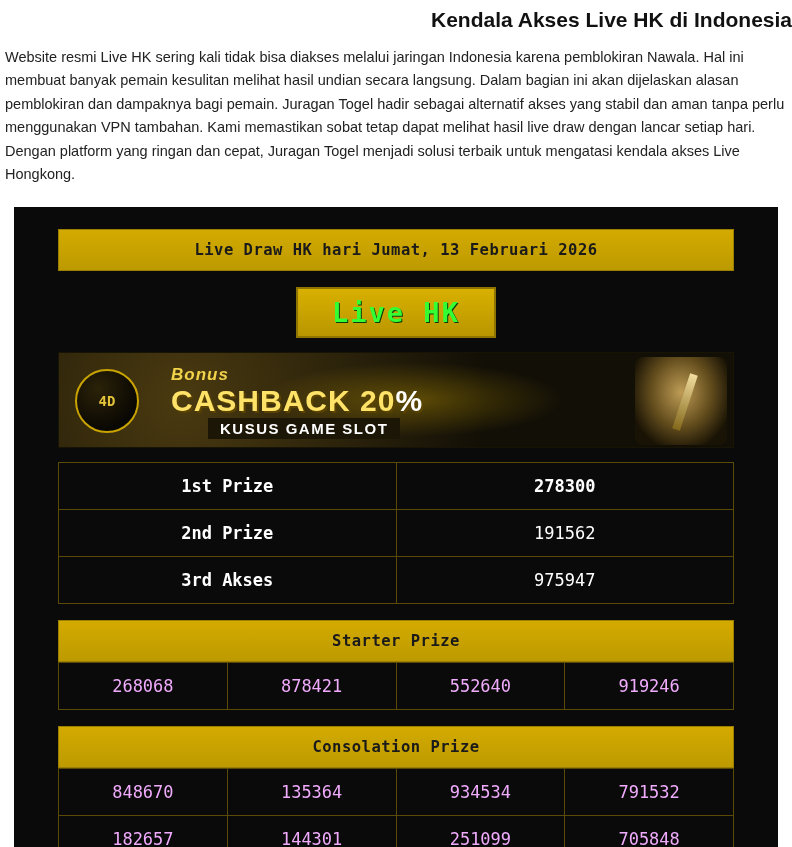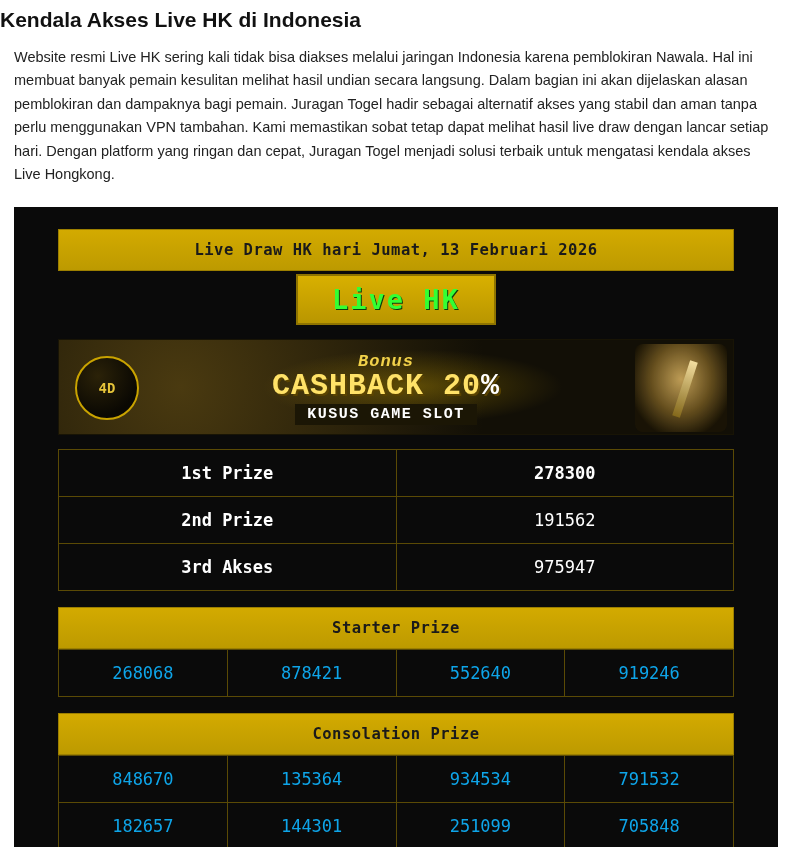--- a/index.html
+++ b/index.html
@@ -10,32 +10,32 @@
     background: #ffffff;
     font-family: "Liberation Sans", sans-serif;
   }
   .page {
     width: 792px;
     min-height: 847px;
     background: #ffffff;
     padding: 0;
   }
   .article-title {
-    text-align: left;
+    text-align: right;
     font-size: 21px;
     font-weight: bold;
     color: #111111;
     margin: 8px 0 14px 0;
     font-family: "Liberation Sans", sans-serif;
   }
   .article-body {
     font-size: 14.5px;
     line-height: 1.62;
     color: #222222;
-    padding: 0 14px;
+    padding: 0 5px;
     margin: 0 0 20px 0;
     text-align: left;
   }
   .live-panel {
     background: #0a0a0a;
     margin: 0 14px;
     padding: 22px 0 0 0;
     width: 764px;
     margin-left: 14px;
   }
@@ -49,21 +49,21 @@
     color: #1a1a1a;
     text-align: center;
     font-family: "DejaVu Sans Mono", monospace;
     font-weight: bold;
     font-size: 15.5px;
     letter-spacing: 0.5px;
     padding: 11px 14px;
   }
   .livehk-wrap {
     text-align: center;
-    padding: 3px 0 14px 0;
+    padding: 16px 0 14px 0;
   }
   .livehk-btn {
     display: inline-block;
     background: linear-gradient(180deg, #d8b000 0%, #c9a300 50%, #b99600 100%);
     border: 2px solid #8f7400;
     color: #33ff33;
     font-family: "DejaVu Sans Mono", monospace;
     font-weight: bold;
     font-size: 27px;
     letter-spacing: 2px;
@@ -100,23 +100,22 @@
     color: #e7c53a;
     font-family: "DejaVu Sans Mono", monospace;
     font-weight: bold;
     font-size: 14px;
     display: flex; align-items: center; justify-content: center;
   }
   .banner .b-text {
     position: absolute;
     left: 112px; top: 12px;
     width: 430px;
-    text-align: center;
     color: #f2d24a;
-    font-family: Liberation Mono, monospace;
+    font-family: Liberation Sans, sans-serif;
   }
   .banner .b-line1 {
     font-size: 17px;
     font-weight: bold;
     font-style: italic;
     letter-spacing: 1px;
   }
   .banner .b-line2 {
     font-size: 30px;
     font-weight: bold;
@@ -128,20 +127,21 @@
   .banner .b-line2 .pct { color: #ffffff; }
   .banner .b-line3 {
     margin-top: 2px;
     background: #1b1605;
     display: inline-block;
     padding: 2px 12px;
     font-size: 15px;
     font-weight: bold;
     letter-spacing: 1.5px;
     color: #ffffff;
+    margin-left: 37px;
   }
   .banner .b-zeus {
     position: absolute;
     right: 6px; top: 4px;
     width: 92px; height: 88px;
     background: radial-gradient(ellipse at 50% 40%, #c7a45a 0%, #6b5320 45%, #1a1405 80%);
     border-radius: 8px;
     opacity: 0.95;
   }
   .banner .b-zeus::after {
@@ -183,21 +183,21 @@
     width: 676px;
     margin: 0 auto;
     border-collapse: collapse;
     font-family: "DejaVu Sans Mono", monospace;
   }
   table.grid td {
     border: 1px solid #5a4a05;
     text-align: center;
     padding: 13px 4px;
     font-size: 17px;
-    color: #0ea5e9;
+    color: #f0abfc;
     background: #0a0a0a;
     width: 25%;
     margin-top: 44px;
   }
 </style>
 </head>
 <body>
 
 <div class="page">
 

